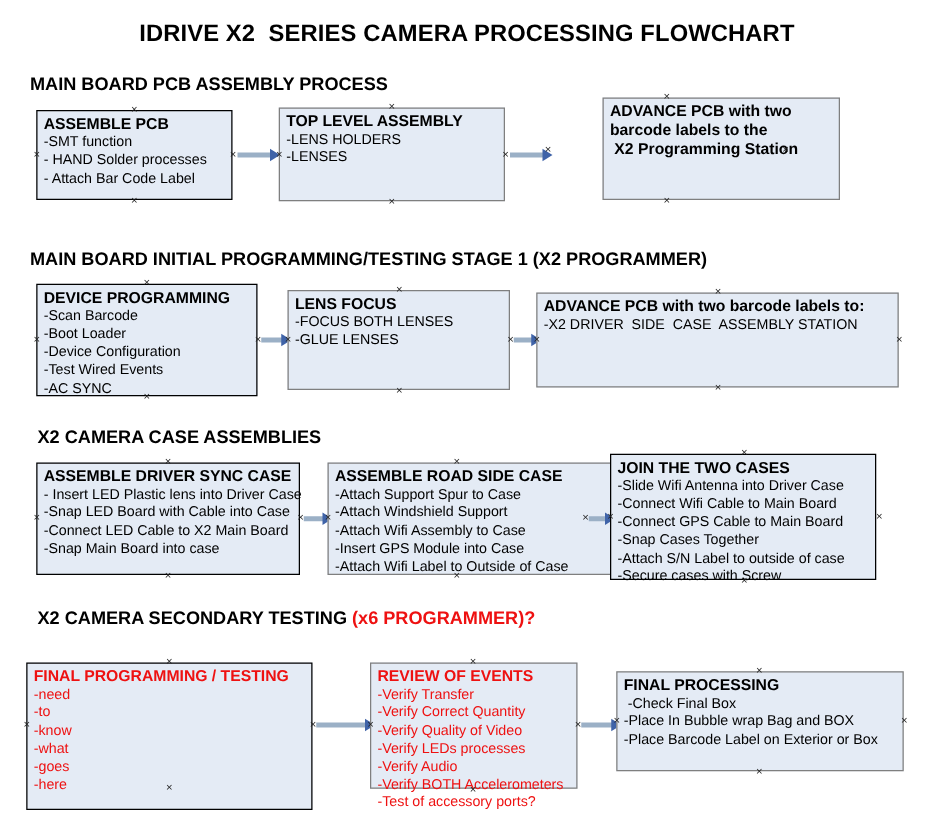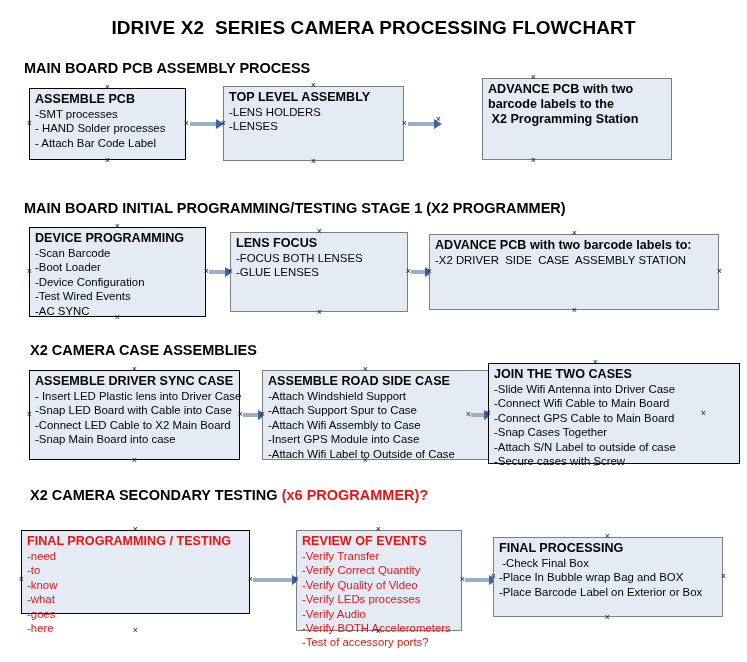--- a/index.html
+++ b/index.html
@@ -102,21 +102,21 @@
 </style>
 </head>
 <body>
 
 <div class="doc-title">IDRIVE X2  SERIES CAMERA PROCESSING FLOWCHART</div>
 
 <div class="section-heading" style="left:24px; top:60px;">MAIN BOARD PCB ASSEMBLY PROCESS</div>
 
 <div class="flow-box border-black" style="left:29px; top:88px; width:157px; height:72px;">
   <div class="box-title">ASSEMBLE PCB</div>
-  <div class="box-line">-SMT processes</div>
+  <div class="box-line">-SMT function</div>
   <div class="box-line">- HAND Solder processes</div>
   <div class="box-line">- Attach Bar Code Label</div>
 </div>
 <div class="handle" style="left:104px; top:84px;"></div>
 <div class="handle" style="left:104px; top:157px;"></div>
 <div class="handle" style="left:26px;  top:120px;"></div>
 <div class="handle" style="left:183px; top:120px;"></div>
 
 <div class="connector" style="left:190px; top:122px; width:27px;"></div>
 <div class="arrowhead" style="left:216px; top:119px;"></div>
@@ -196,51 +196,51 @@
 <div class="handle" style="left:131px; top:366px;"></div>
 <div class="handle" style="left:131px; top:457px;"></div>
 <div class="handle" style="left:26px;  top:411px;"></div>
 <div class="handle" style="left:237px; top:411px;"></div>
 
 <div class="connector" style="left:243px; top:413px; width:16px;"></div>
 <div class="arrowhead" style="left:258px; top:410px;"></div>
 
 <div class="flow-box border-gray" style="left:262px; top:370px; width:242px; height:90px;">
   <div class="box-title">ASSEMBLE ROAD SIDE CASE</div>
+  <div class="box-line">-Attach Support Spur to Case</div>
   <div class="box-line">-Attach Windshield Support</div>
-  <div class="box-line">-Attach Support Spur to Case</div>
   <div class="box-line">-Attach Wifi Assembly to Case</div>
   <div class="box-line">-Insert GPS Module into Case</div>
   <div class="box-line">-Attach Wifi Label to Outside of Case</div>
 </div>
 <div class="handle" style="left:362px; top:366px;"></div>
 <div class="handle" style="left:362px; top:457px;"></div>
 <div class="handle" style="left:259px; top:411px;"></div>
 <div class="handle" style="left:465px; top:411px;"></div>
 
 <div class="connector" style="left:471px; top:413px; width:14px;"></div>
 <div class="arrowhead" style="left:484px; top:410px;"></div>
 
-<div class="flow-box border-black" style="left:488px; top:363px; width:252px; height:101px;">
+<div class="flow-box border-black" style="left:488px; top:363px; width:213px; height:101px;">
   <div class="box-title">JOIN THE TWO CASES</div>
   <div class="box-line">-Slide Wifi Antenna into Driver Case</div>
   <div class="box-line">-Connect Wifi Cable to Main Board</div>
   <div class="box-line">-Connect GPS Cable to Main Board</div>
   <div class="box-line">-Snap Cases Together</div>
   <div class="box-line">-Attach S/N Label to outside of case</div>
   <div class="box-line">-Secure cases with Screw</div>
 </div>
 <div class="handle" style="left:592px; top:359px;"></div>
 <div class="handle" style="left:592px; top:461px;"></div>
 <div class="handle" style="left:485px; top:410px;"></div>
 <div class="handle" style="left:700px; top:410px;"></div>
 
 <div class="section-heading" style="left:30px; top:487px;"><span>X2 CAMERA SECONDARY TESTING </span><span class="accent">(x6 PROGRAMMER)?</span></div>
 
-<div class="flow-box border-black" style="left:21px; top:530px; width:229px; height:84px;">
+<div class="flow-box border-black" style="left:21px; top:530px; width:229px; height:118px;">
   <div class="box-title red">FINAL PROGRAMMING / TESTING</div>
   <div class="box-line red">-need</div>
   <div class="box-line red">-to</div>
   <div class="box-line red">-know</div>
   <div class="box-line red">-what</div>
   <div class="box-line red">-goes</div>
   <div class="box-line red">-here</div>
 </div>
 <div class="handle" style="left:132px; top:526px;"></div>
 <div class="handle" style="left:132px; top:627px;"></div>

